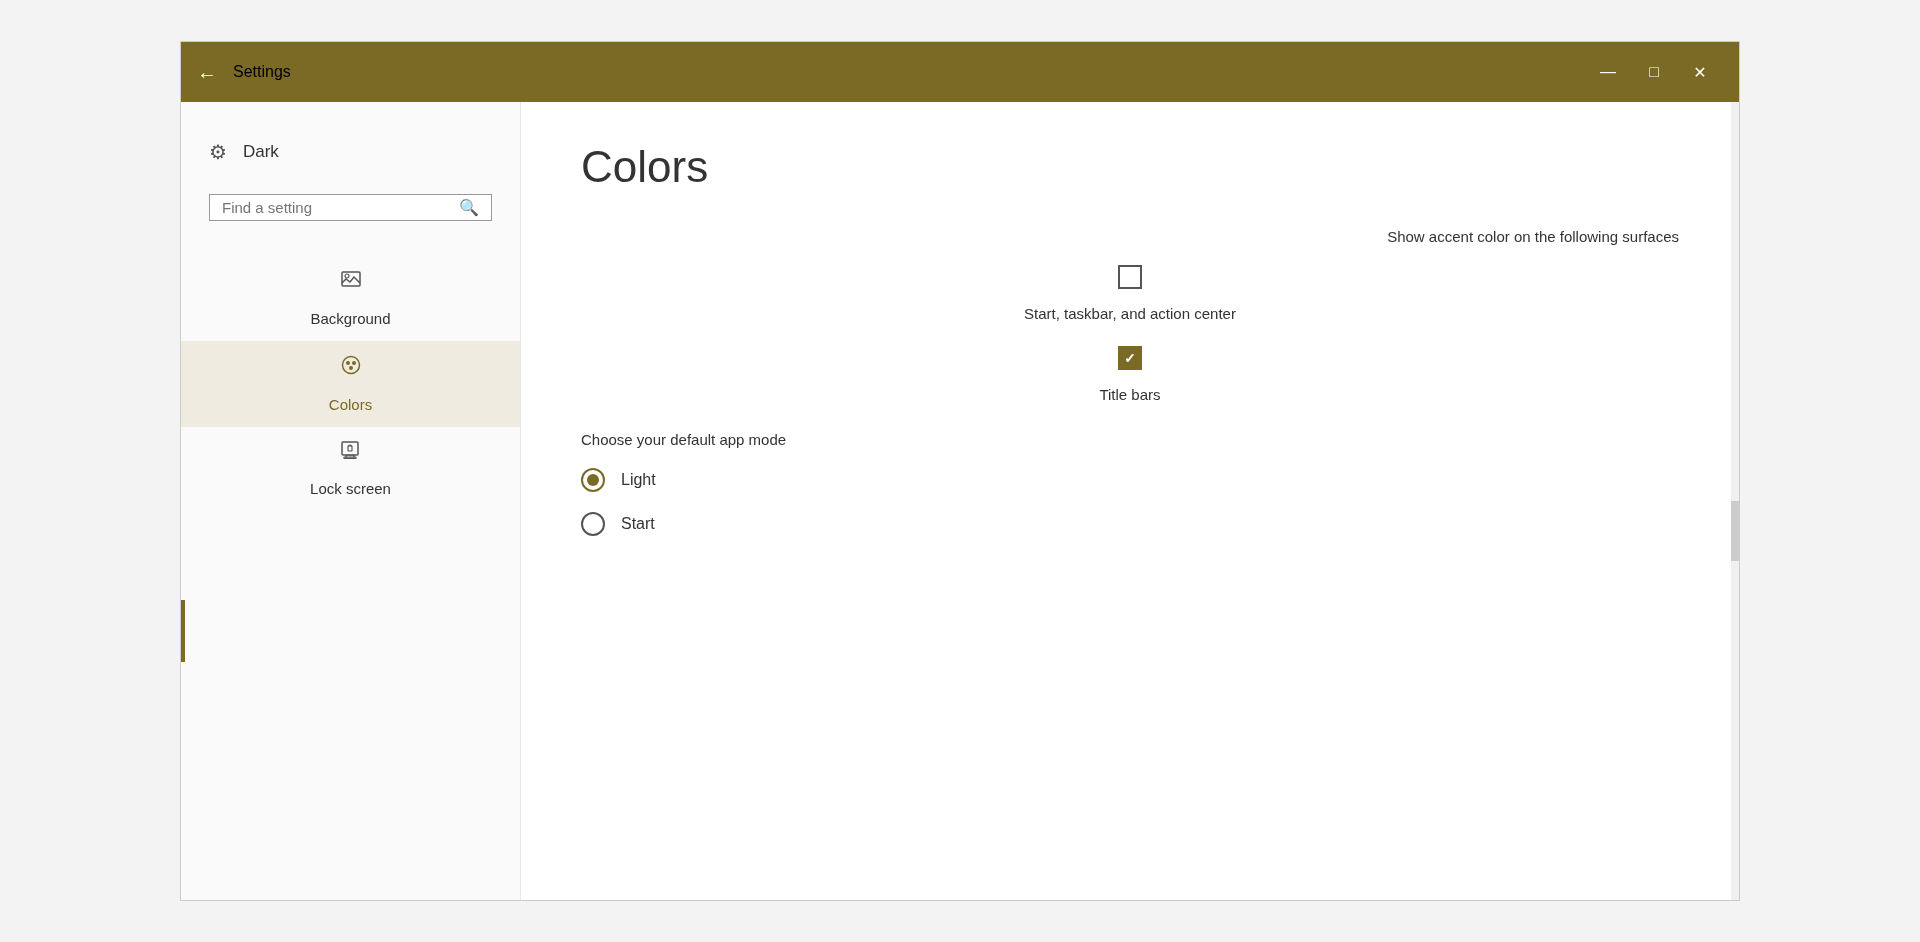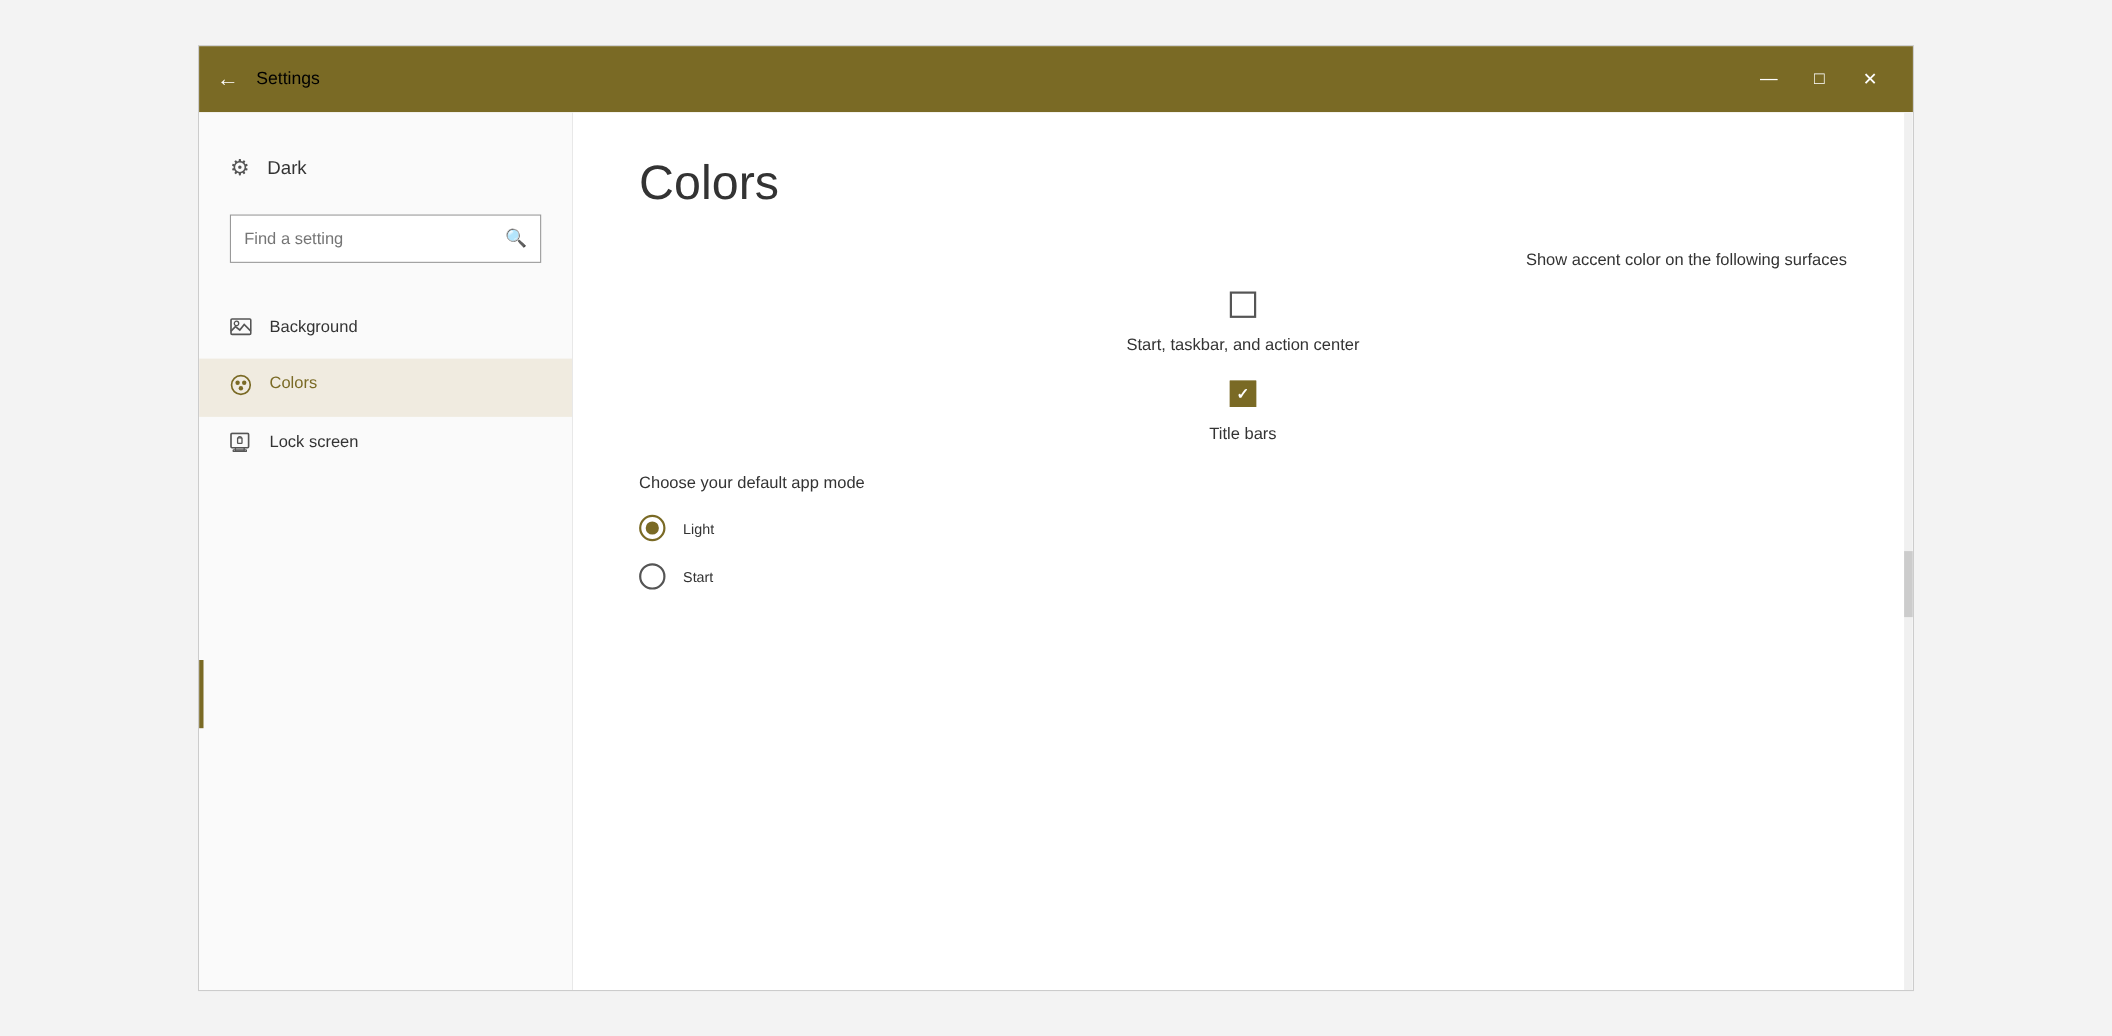--- a/index.html
+++ b/index.html
@@ -118,21 +118,21 @@
       padding: 16px 28px;
       margin-bottom: 20px;
     }
 
     .search-box {
       display: flex;
       align-items: center;
       border: 1.5px solid #999;
       background: #fff;
       width: 100%;
-      height: 44px;
+      height: 27px;
     }
 
     .search-input {
       flex: 1;
       border: none;
       outline: none;
       font-size: 15px;
       color: #777;
       padding: 0 12px;
       background: transparent;
@@ -153,23 +153,25 @@
 
     .section-label {
       font-size: 13px;
       color: #888;
       padding: 8px 28px 12px;
       font-weight: 400;
     }
 
     .nav-item {
       display: flex;
+      align-items: center;
       padding: 14px 28px;
       cursor: pointer;
       gap: 16px;
+      flex-direction: column;
     }
 
     .nav-item.active {
       background: #f0ebe0;
     }
 
     .nav-icon {
       font-size: 18px;
       color: #555;
     }
@@ -277,21 +279,21 @@
 
     .radio-custom.selected::after {
       content: '';
       width: 12px;
       height: 12px;
       border-radius: 50%;
       background: #7a6a25;
     }
 
     .radio-label {
-      font-size: 13px;
+      font-size: 16px;
       color: #333;
     }
 
     .scrollbar-track {
       position: absolute;
       right: 0;
       top: 0;
       bottom: 0;
       width: 8px;
       background: #f0f0f0;

